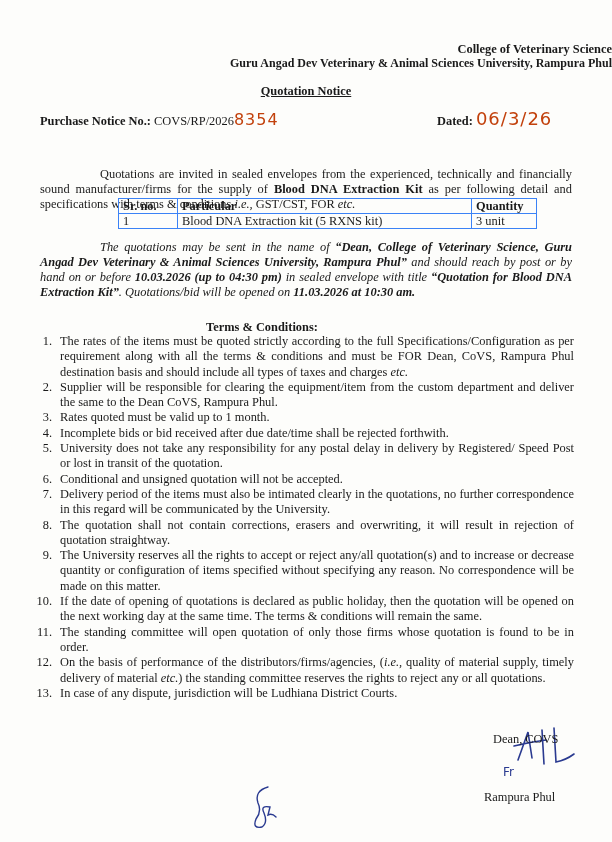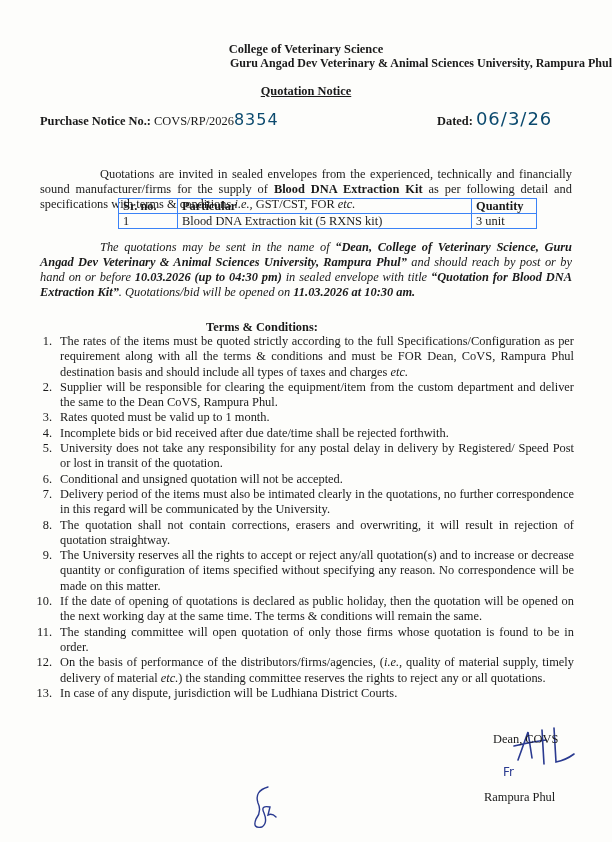--- a/index.html
+++ b/index.html
@@ -3,27 +3,27 @@
 <meta charset="utf-8">
 <style>
   html, body { margin: 0; padding: 0; background: #fdfdfb; }
   body {
     width: 612px; height: 842px; position: relative; overflow: hidden;
     font-family: "Liberation Serif", "DejaVu Serif", serif;
     color: #1a1a1a;
     font-size: 12.4px;
   }
   .page { position: absolute; left: 0; top: 0; width: 612px; height: 842px; }
-  .hdr1 { position: absolute; top: 42px; left: 0; width: 612px; text-align: center; font-weight: bold; font-size: 12.4px; }
+  .hdr1 { position: absolute; top: 42px; left: 0; width: 612px; text-align: right; font-weight: bold; font-size: 12.4px; }
   .hdr2 { position: absolute; top: 56px; left: 0; width: 612px; text-align: right; font-weight: bold; font-size: 12px; }
   .title { position: absolute; top: 84px; left: 0; width: 612px; text-align: center; font-weight: bold; font-size: 12.4px; }
   .title span { text-decoration: underline; }
   .pn { position: absolute; top: 110px; left: 40px; font-size: 12.4px; }
   .pn b { font-weight: bold; }
-  .hand { font-family: "DejaVu Sans", sans-serif; color: #0c4a6e; font-size: 16px; letter-spacing: 1px; font-weight: normal; }
+  .hand { font-family: "DejaVu Sans", sans-serif; color: #c2410c; font-size: 16px; letter-spacing: 1px; font-weight: normal; }
   .dated { position: absolute; top: 108px; left: 437px; font-size: 12.4px; }
   .para { position: absolute; left: 40px; width: 532px; text-align: justify; line-height: 15px; font-size: 12.4px; }
   .p1 { top: 133px; text-indent: 60px; margin-top: 34px; }
   .p2 { top: 240px; text-indent: 60px; font-style: italic; }
   table.items { position: absolute; top: 198px; left: 118px; border-collapse: collapse; font-size: 12.4px; }
   table.items td, table.items th { border: 1px solid #3b82f6; padding: 0 4px; height: 14px; line-height: 14px; text-align: left; }
   table.items th { font-weight: bold; }
   .c1 { width: 50px; } .c2 { width: 285px; } .c3 { width: 56px; }
   .tc { position: absolute; top: 320px; left: 0; width: 524px; text-align: center; font-weight: bold; font-size: 12.4px; }
   ol.terms { position: absolute; top: 334px; left: 22px; width: 552px; margin: 0; padding: 0; list-style: none; font-size: 12.4px; line-height: 15.3px; }

